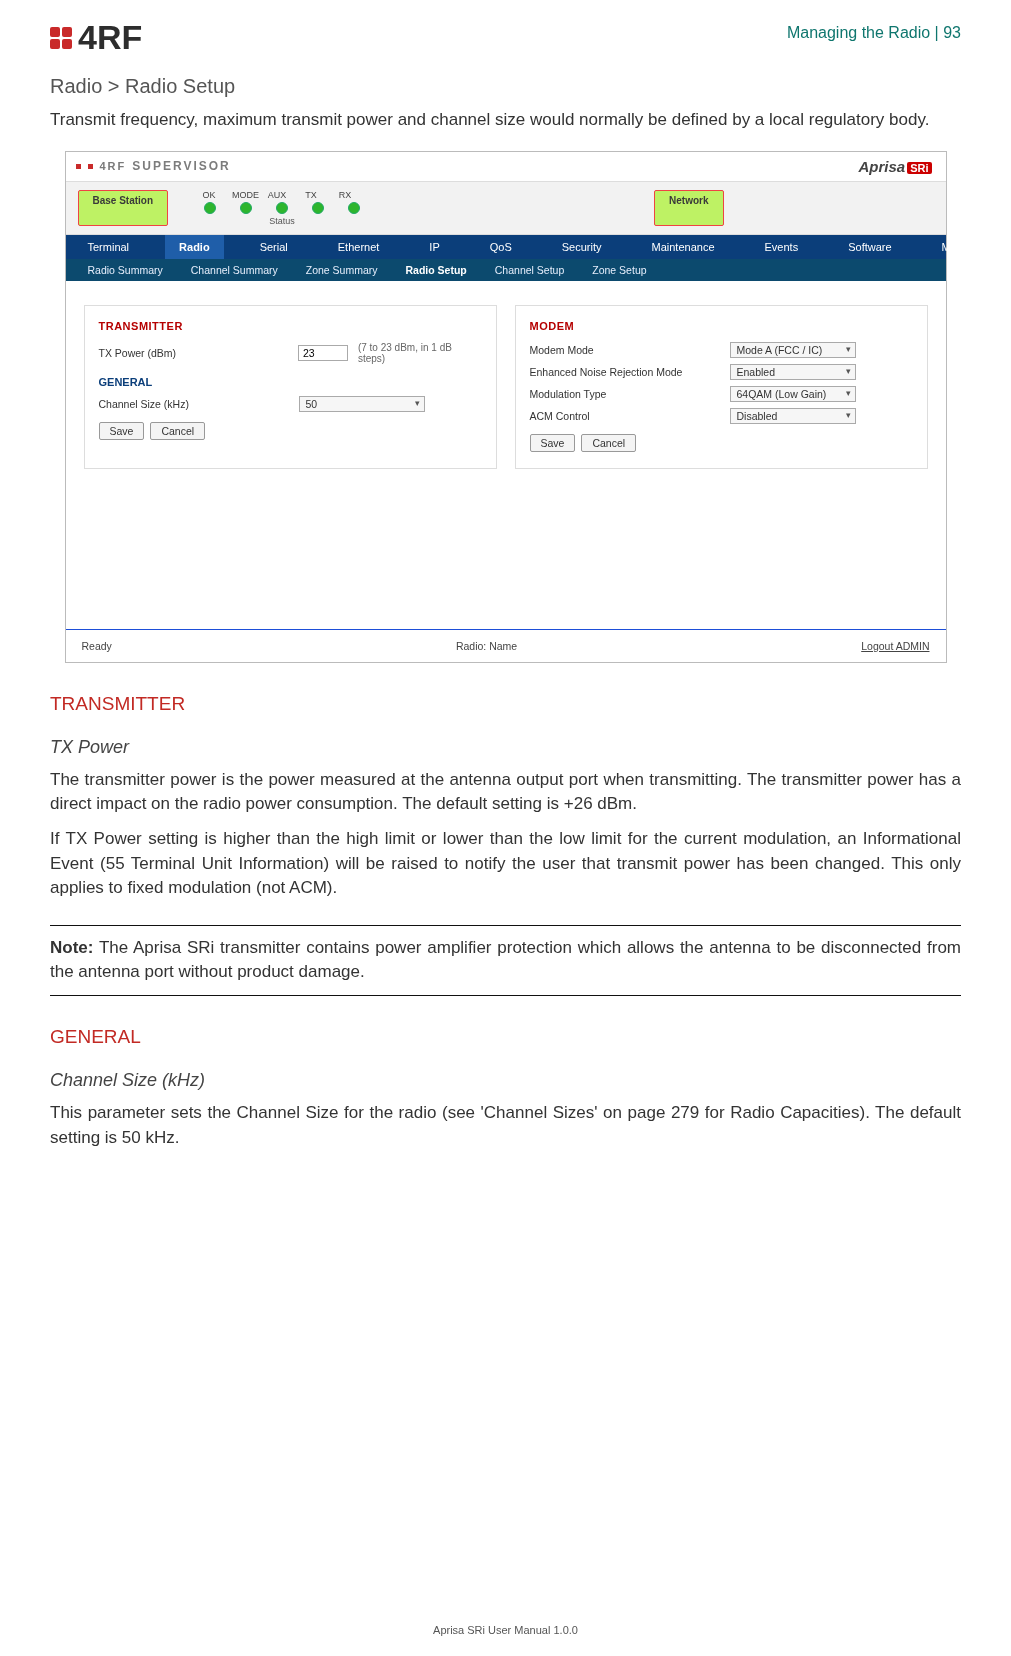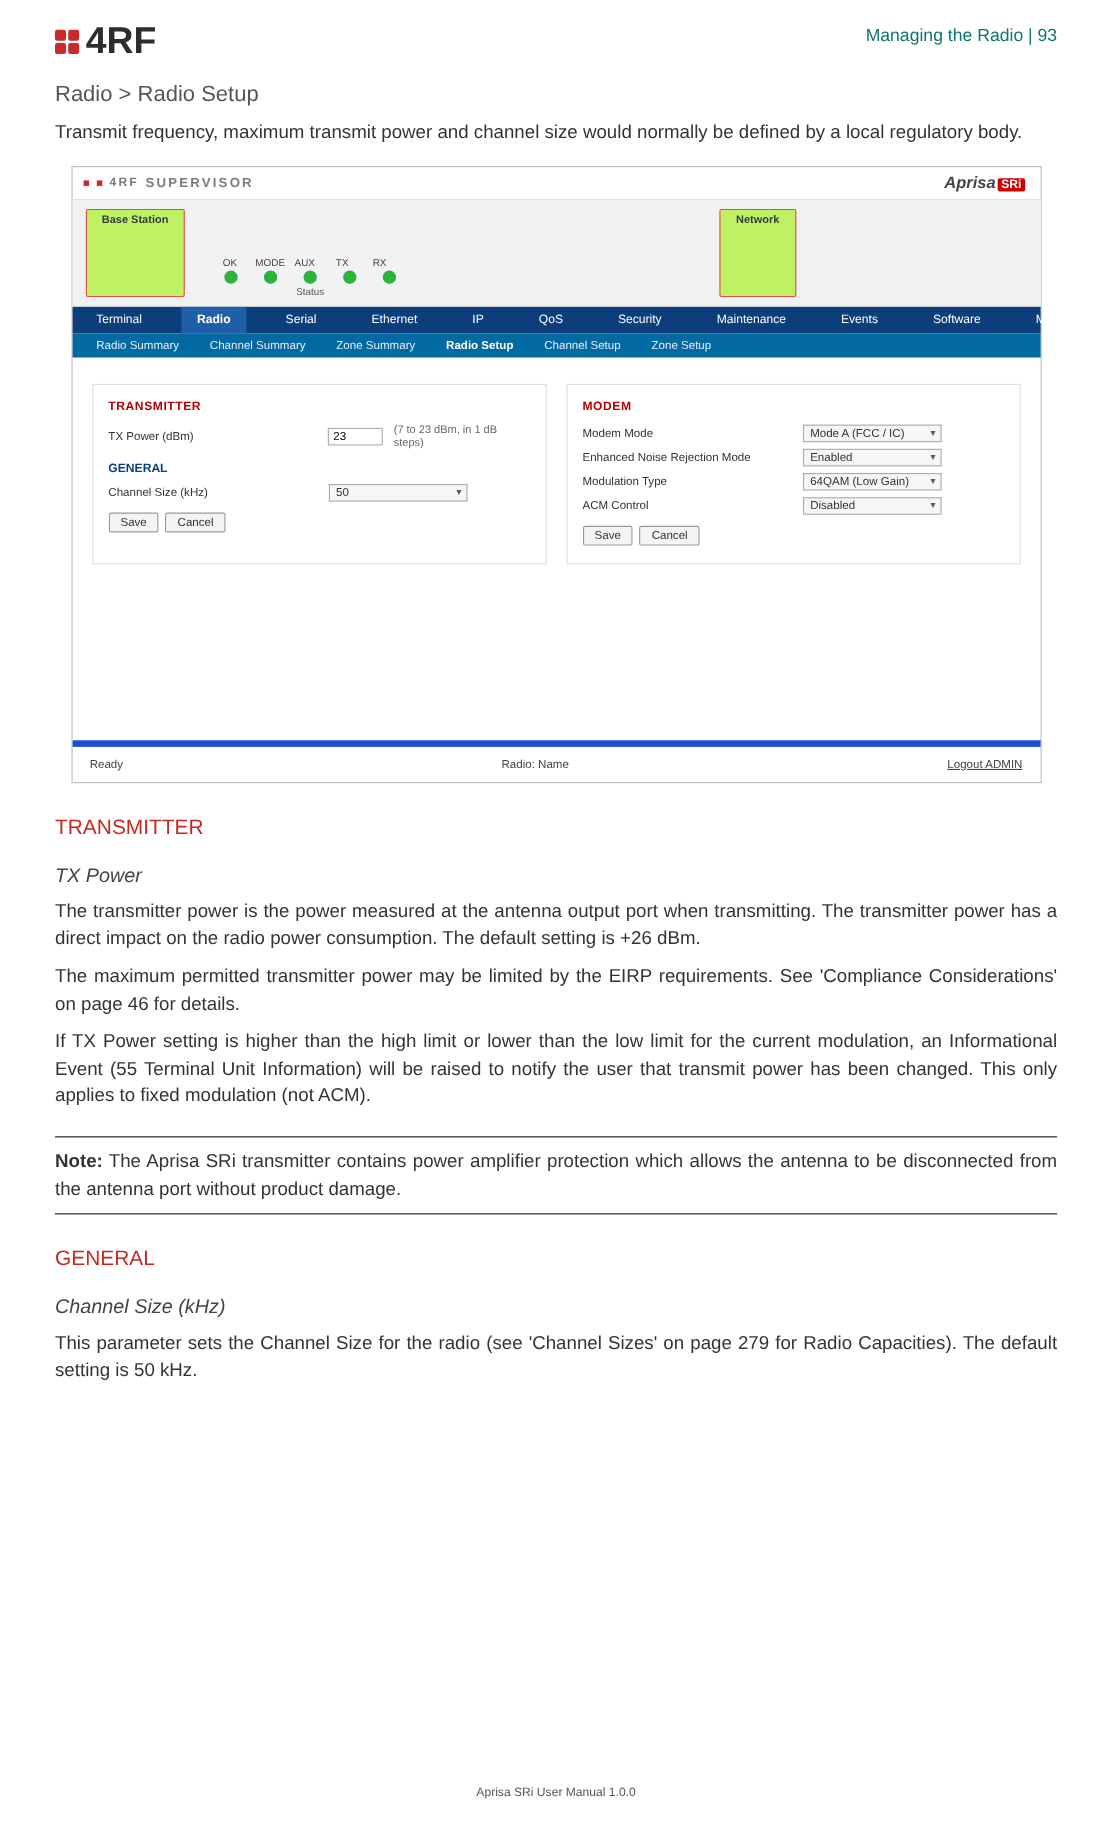--- a/index.html
+++ b/index.html
@@ -34,44 +34,44 @@
   }
   .sv-top { display: flex; align-items: center; justify-content: space-between; padding: 6px 14px 6px 10px; }
   .sv-brand { display: flex; align-items: center; gap: 6px; color: #777; font-weight: 600; letter-spacing: 2px; }
   .sv-brand .mini-sq { width: 5px; height: 5px; background: #c92a2a; display: inline-block; margin-right: 1px; }
   .sv-brand .ak { color: #7a7a7a; }
   .sv-brand .txt { font-size: 12px; color:#7c7c7c; font-weight:700; }
   .sv-right-logo { font-style: italic; font-weight: 700; font-size: 15px; color: #444; }
   .sv-right-logo .sr { font-style: normal; font-weight: 700; background: #c00; color: #fff; padding: 0 3px; font-size: 11px; border-radius: 2px; margin-left: 2px; }
   .status-bar { display: flex; background: #f2f2f2; border-top: 1px solid #ddd; border-bottom: 1px solid #ddd; padding: 8px 12px; gap: 30px; }
   .tab-btn { display: inline-block; background: #bef264; border: 1px solid #ef4444; border-radius: 2px; padding: 4px 14px; font-size: 10px; font-weight: 700; color: #3a3a3a; }
-  .leds { display: flex; flex-direction: column; gap: 2px; margin-top: 44px; }
+  .leds { display: flex; flex-direction: column; gap: 2px; }
   .led-labels, .led-row { display: flex; gap: 12px; }
   .led-labels span { font-size: 9px; color: #444; width: 22px; text-align: center; }
   .led { width: 10px; height: 10px; border-radius: 50%; background: #2db52d; border: 1px solid #2a6; margin: 0 6px; }
   .status-label { font-size: 9px; color: #555; text-align: center; width: 100%; }
   .nav1 { background: #0b3e7a; color: #fff; display: flex; padding: 0 8px; gap: 22px; }
   .nav1 span { padding: 6px 14px; font-size: 11px; }
   .nav1 .active { background: #1f5ea9; font-weight: 700; }
-  .nav2 { background: #0369a1; color: #e6eefc; display: flex; padding: 0 8px; }
+  .nav2 { background: #0c4a6e; color: #e6eefc; display: flex; padding: 0 8px; }
   .nav2 span { padding: 5px 14px; font-size: 10.5px; }
   .nav2 .active { color: #fff; font-weight: 700; }
   .panels { display: flex; gap: 18px; padding: 24px 18px 160px 18px; }
   .panel { border: 1px solid #ddd; background: #fff; flex: 1; padding: 14px 14px 16px 14px; }
   .panel-title { color: #b50000; font-weight: 700; font-size: 11px; letter-spacing: .5px; margin-bottom: 10px; }
   .panel-sub { color: #0b3e7a; font-weight: 700; font-size: 11px; margin: 12px 0 8px 0; }
   .fld { display: flex; align-items: center; gap: 10px; margin: 6px 0; font-size: 10.5px; color: #333; }
   .fld label { width: 190px; }
   .inp { border: 1px solid #aaa; padding: 1px 4px; width: 40px; font-size: 10.5px; }
   .sel { border: 1px solid #aaa; background: #f6f6f6; padding: 1px 18px 1px 6px; font-size: 10.5px; position: relative; min-width: 100px; display:inline-block; }
   .sel:after { content:"▾"; position:absolute; right:4px; top:1px; font-size:9px; color:#555; }
   .note-range { color:#666; font-size:10px; }
   .btn-row { margin-top: 10px; display: flex; gap: 6px; }
   .btn { border:1px solid #999; background:#f4f4f4; font-size:10.5px; padding:2px 10px; border-radius:2px; }
-  .foot { display:flex; justify-content:space-between; padding:10px 16px; border-top:6px solid #1d4ed8; font-size:10.5px; color:#444; }
+  .foot { display:flex; justify-content:space-between; padding:10px 16px; border-top:1px solid #1d4ed8; font-size:10.5px; color:#444; }
   .foot .logout { text-decoration:underline; }
 
   h2.section { color: #c22a24; font-size: 19px; font-weight: 500; margin: 30px 0 8px 0; }
   h3.param { font-style: italic; font-weight: 500; font-size: 18px; color: #444; margin: 22px 0 6px 0; }
   .body-text { font-size: 17px; text-align: justify; line-height: 1.45; margin: 10px 0; }
   .hr { border-top: 1px solid #111; margin: 24px 0 6px 0; }
   .hr2 { border-top: 1px solid #111; margin: 6px 0 24px 0; }
   .footer { position:absolute; bottom:20px; left:0; right:0; text-align:center; font-size:11px; color:#555; }
 </style>
 </head>
@@ -195,21 +195,20 @@
     <div class="foot">
       <span>Ready</span>
       <span>Radio: Name</span>
       <span class="logout">Logout ADMIN</span>
     </div>
   </div>
 
   <h2 class="section">TRANSMITTER</h2>
   <h3 class="param">TX Power</h3>
   <div class="body-text">The transmitter power is the power measured at the antenna output port when transmitting. The transmitter power has a direct impact on the radio power consumption. The default setting is +26 dBm.</div>
-  <div class="body-text">The maximum permitted transmitter power may be limited by the EIRP requirements. See 'Compliance Considerations' on page 46 for details.</div>
   <div class="body-text">If TX Power setting is higher than the high limit or lower than the low limit for the current modulation, an Informational Event (55 Terminal Unit Information) will be raised to notify the user that transmit power has been changed. This only applies to fixed modulation (not ACM).</div>
 
   <div class="hr"></div>
   <div class="body-text"><b>Note:</b> <span>The Aprisa SRi transmitter contains power amplifier protection which allows the antenna to be disconnected from the antenna port without product damage.</span></div>
   <div class="hr2"></div>
 
   <h2 class="section">GENERAL</h2>
   <h3 class="param">Channel Size (kHz)</h3>
   <div class="body-text">This parameter sets the Channel Size for the radio (see 'Channel Sizes' on page 279 for Radio Capacities). The default setting is 50 kHz.</div>
 

